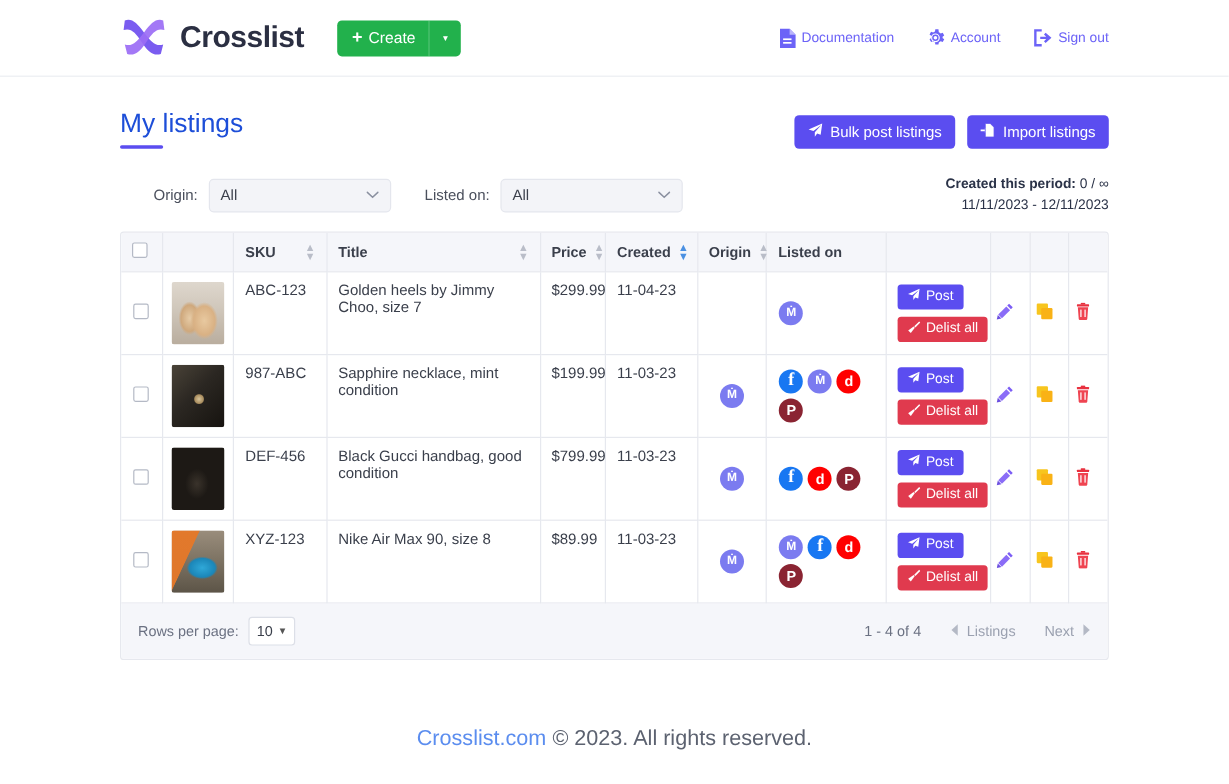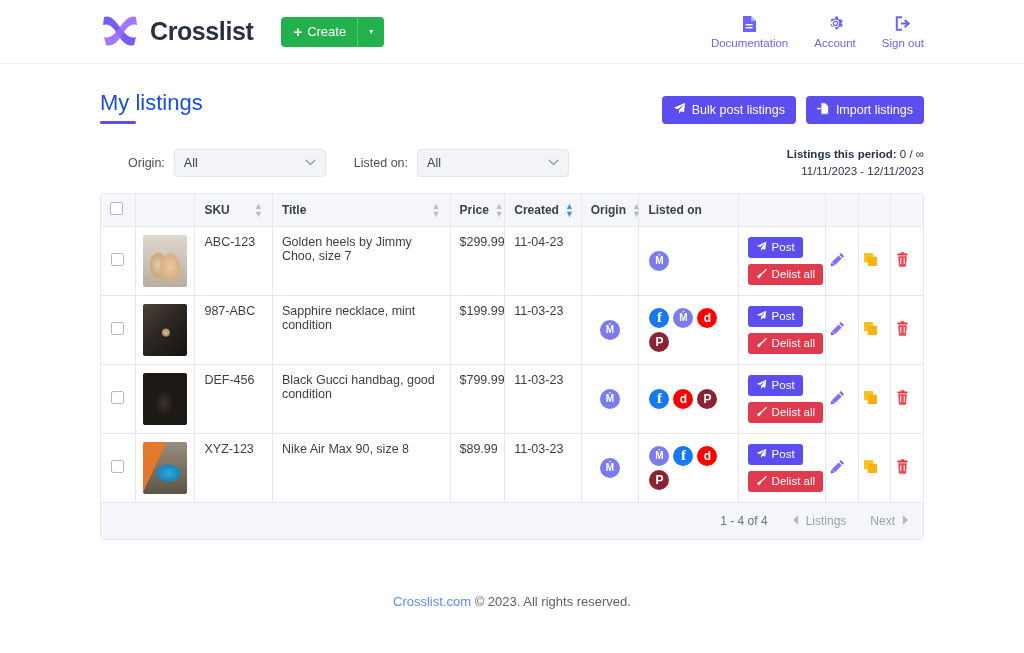--- a/index.html
+++ b/index.html
@@ -48,21 +48,21 @@
     display: flex; align-items: center;
     border-left: 1px solid rgba(255,255,255,0.22);
     font-size: 8px;
   }
 
   .topnav {
     margin-left: auto;
     display: flex; align-items: flex-start; gap: 26px;
   }
   .topnav-item {
-    display: flex; flex-direction: column; align-items: center; gap: 4px;
+    display: flex; flex-direction: row; align-items: center; gap: 4px;
     color: #6c63f7; font-size: 11.5px; cursor: pointer;
   }
   .topnav-icon { height: 18px; display: flex; align-items: center; }
 
   
   .page { padding: 0 100px; background: #fff; }
 
   .page-head {
     display: flex; align-items: flex-start;
     padding-top: 26px;
@@ -244,21 +244,21 @@
   .pager { margin-left: auto; display: flex; align-items: center; gap: 24px; }
   .pager-info { color: #6b7182; }
   .pager-btn {
     display: flex; align-items: center; gap: 7px;
     color: #9ba1b0; cursor: pointer; font-size: 12px;
   }
 
   
   .footer {
     text-align: center; margin-top: 52px;
-    font-size: 13px; color: #5c6270; line-height: 1.55;
+    font-size: 18px; color: #5c6270; line-height: 1.55;
   }
   .footer a { color: #5b8def; text-decoration: none; cursor: pointer; }
   .footer .sep { color: #5b8def; }
 </style>
 </head>
 <body>
 
 <div class="topbar">
   <div class="brand">
     <span class="brand-logo">
@@ -359,21 +359,21 @@
         <span class="select-caret">
           <svg width="11" height="7" viewBox="0 0 12 8" aria-hidden="true">
             <path d="M1 1.5L6 6.2l5-4.7" fill="none" stroke="#8a90a0" stroke-width="1.4" stroke-linecap="round"></path>
           </svg>
         </span>
       </div>
     </div>
 
     <div class="period">
       <div class="period-line1">
-        <b>Listings this period:</b>
+        <b>Created this period:</b>
         <span>0 / ∞</span>
       </div>
       <div class="period-line2">11/11/2023 - 12/11/2023</div>
     </div>
   </div>
 
   <div class="table-card">
     <table>
       <colgroup>
         <col style="width:33px">
@@ -686,20 +686,27 @@
                     <rect x="5.6" y="6.4" width="1.1" height="6.6" fill="#fff"></rect>
                     <rect x="9.3" y="6.4" width="1.1" height="6.6" fill="#fff"></rect>
                   </svg></span>
               </button>
             </td>
           </tr>
         </tbody>
     </table>
 
     <div class="tfoot">
+      <div class="rpp">
+        <span>Rows per page:</span>
+        <span class="rpp-select">
+          <span>10</span>
+          <span class="rpp-caret">▼</span>
+        </span>
+      </div>
       <div class="pager">
         <span class="pager-info">1 - 4 of 4</span>
         <span class="pager-btn">
           <span>
             <svg width="7" height="10" viewBox="0 0 8 11" aria-hidden="true">
                 <path d="M7 0L1 5.5 7 11z" fill="#b4b9c5"></path>
               </svg>
           </span>
           <span>Listings</span>
         </span>

